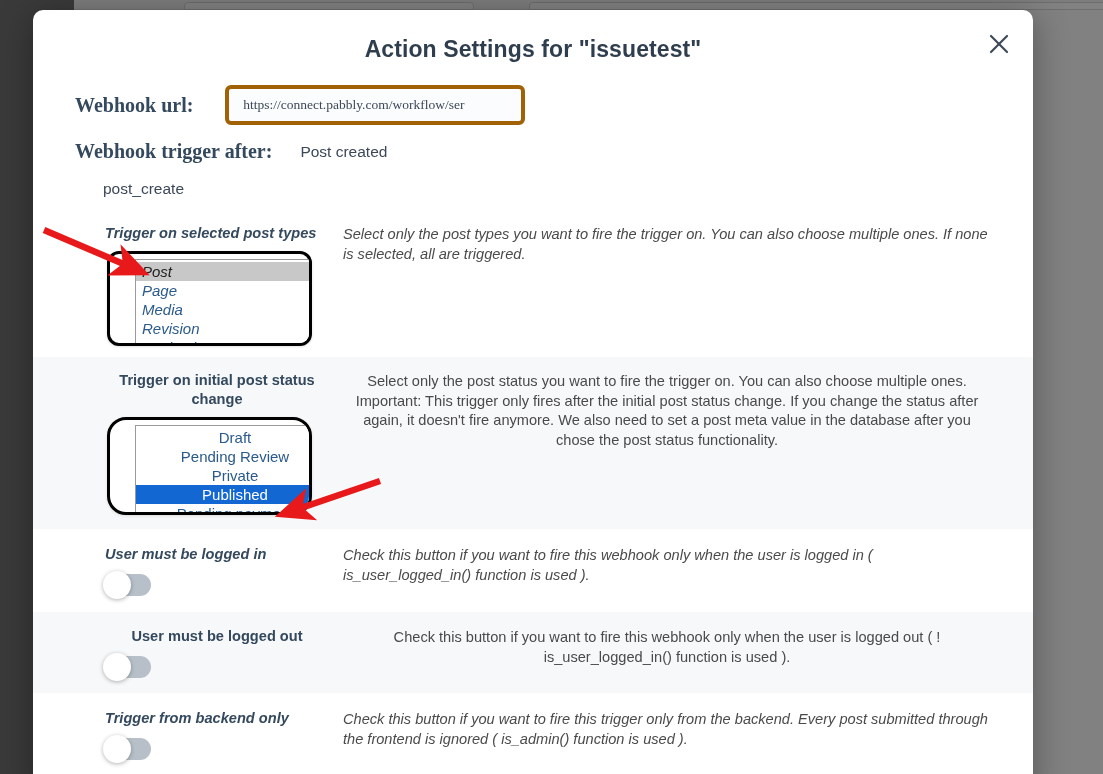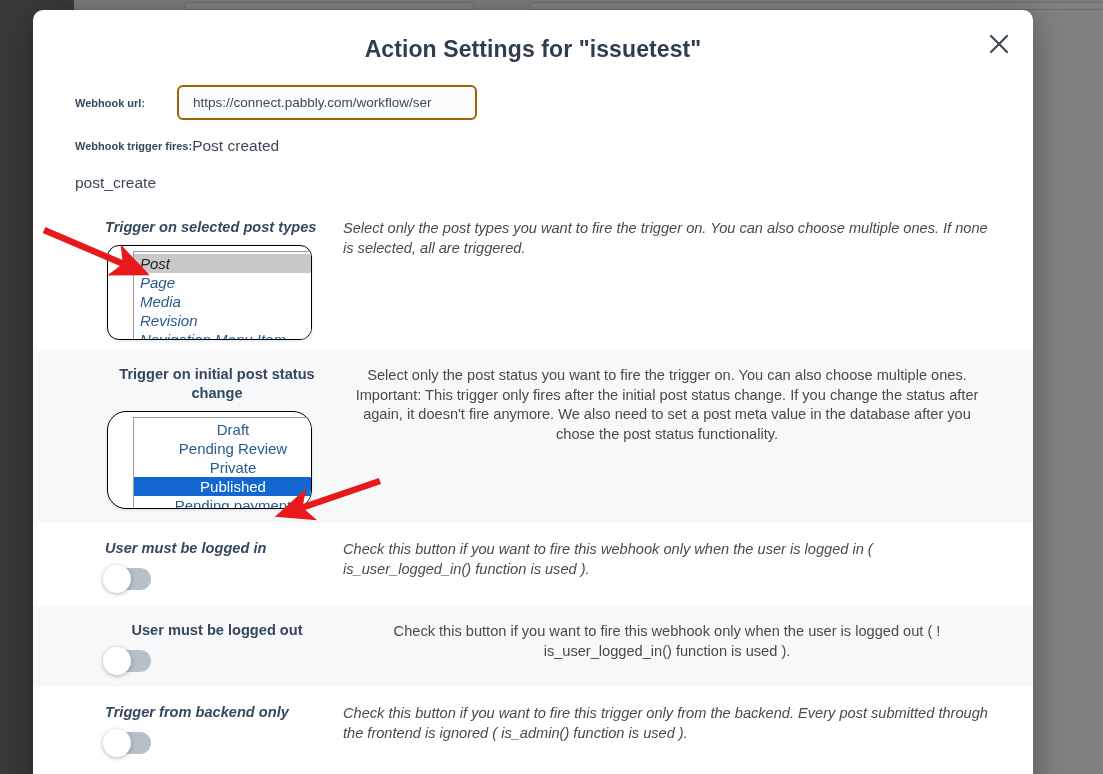--- a/index.html
+++ b/index.html
@@ -72,37 +72,38 @@
   .meta {
     padding: 0 42px;
     margin-top: 22px;
   }
   .meta-row {
     display: flex; align-items: center;
     margin-bottom: 15px;
     min-height: 22px;
   }
   .meta-label {
-    font-size: 11px; font-weight: bold; color: #34495e;
+    font-size: 20px; font-weight: bold; color: #34495e;
     white-space: nowrap;
+    font-family: Liberation Serif, serif;
   }
   .meta-value {
     font-size: 15.5px; color: #3c4858;
-    margin-left: 0; white-space: nowrap;
+    margin-left: 28px; white-space: nowrap;
   }
   .url-box {
     margin-left: 32px;
-    border: 2px solid #a16207;
+    border: 4px solid #a16207;
     border-radius: 6px;
     background: #fbfcfd;
     padding: 8px 14px;
     width: 300px;
     font-size: 13.5px;
     color: #3c4858;
-    white-space: nowrap; overflow: hidden;
+    white-space: nowrap; overflow: hidden; font-family: Liberation Serif, serif;
   }
 
   
   .section {
     display: flex;
     padding: 16px 42px 16px 72px;
     border-top: 1px solid #ffffff;
   }
   .section.alt { background: #f6f8fa; text-align: center; }
   .section.plain { background: #ffffff; font-style: italic; }
@@ -123,21 +124,21 @@
     color: #4a4a4a;
     line-height: 19.5px;
     padding-top: 1px;
   }
 
   
   .select-wrap {
     position: relative;
     width: 205px;
     background: #ffffff;
-    border: 1px solid #000000;
+    border: 3px solid #000000;
     border-radius: 12px;
     box-shadow: 0 1px 3px rgba(0,0,0,0.12);
     padding: 4px 2px 2px 2px;
     height: 95px;
     overflow: hidden;
   }
   .listbox {
     position: relative;
     background: #ffffff;
     border: 1px solid #9a9a9a;
@@ -234,21 +235,21 @@
   </div>
 
   <div class="modal-title">Action Settings for "issuetest"</div>
 
   <div class="meta">
     <div class="meta-row">
       <span class="meta-label">Webhook url:</span>
       <div class="url-box">https://connect.pabbly.com/workflow/ser</div>
     </div>
     <div class="meta-row">
-      <span class="meta-label">Webhook trigger fires:</span>
+      <span class="meta-label">Webhook trigger after:</span>
       <span class="meta-value">Post created</span>
     </div>
     <div class="meta-row">
       <span class="meta-value">post_create</span>
     </div>
   </div>
 
   <div class="section plain" style="padding-top:8px; padding-bottom:10px;">
     <div class="sec-left">
       <div class="sec-title">Trigger on selected post types</div>

